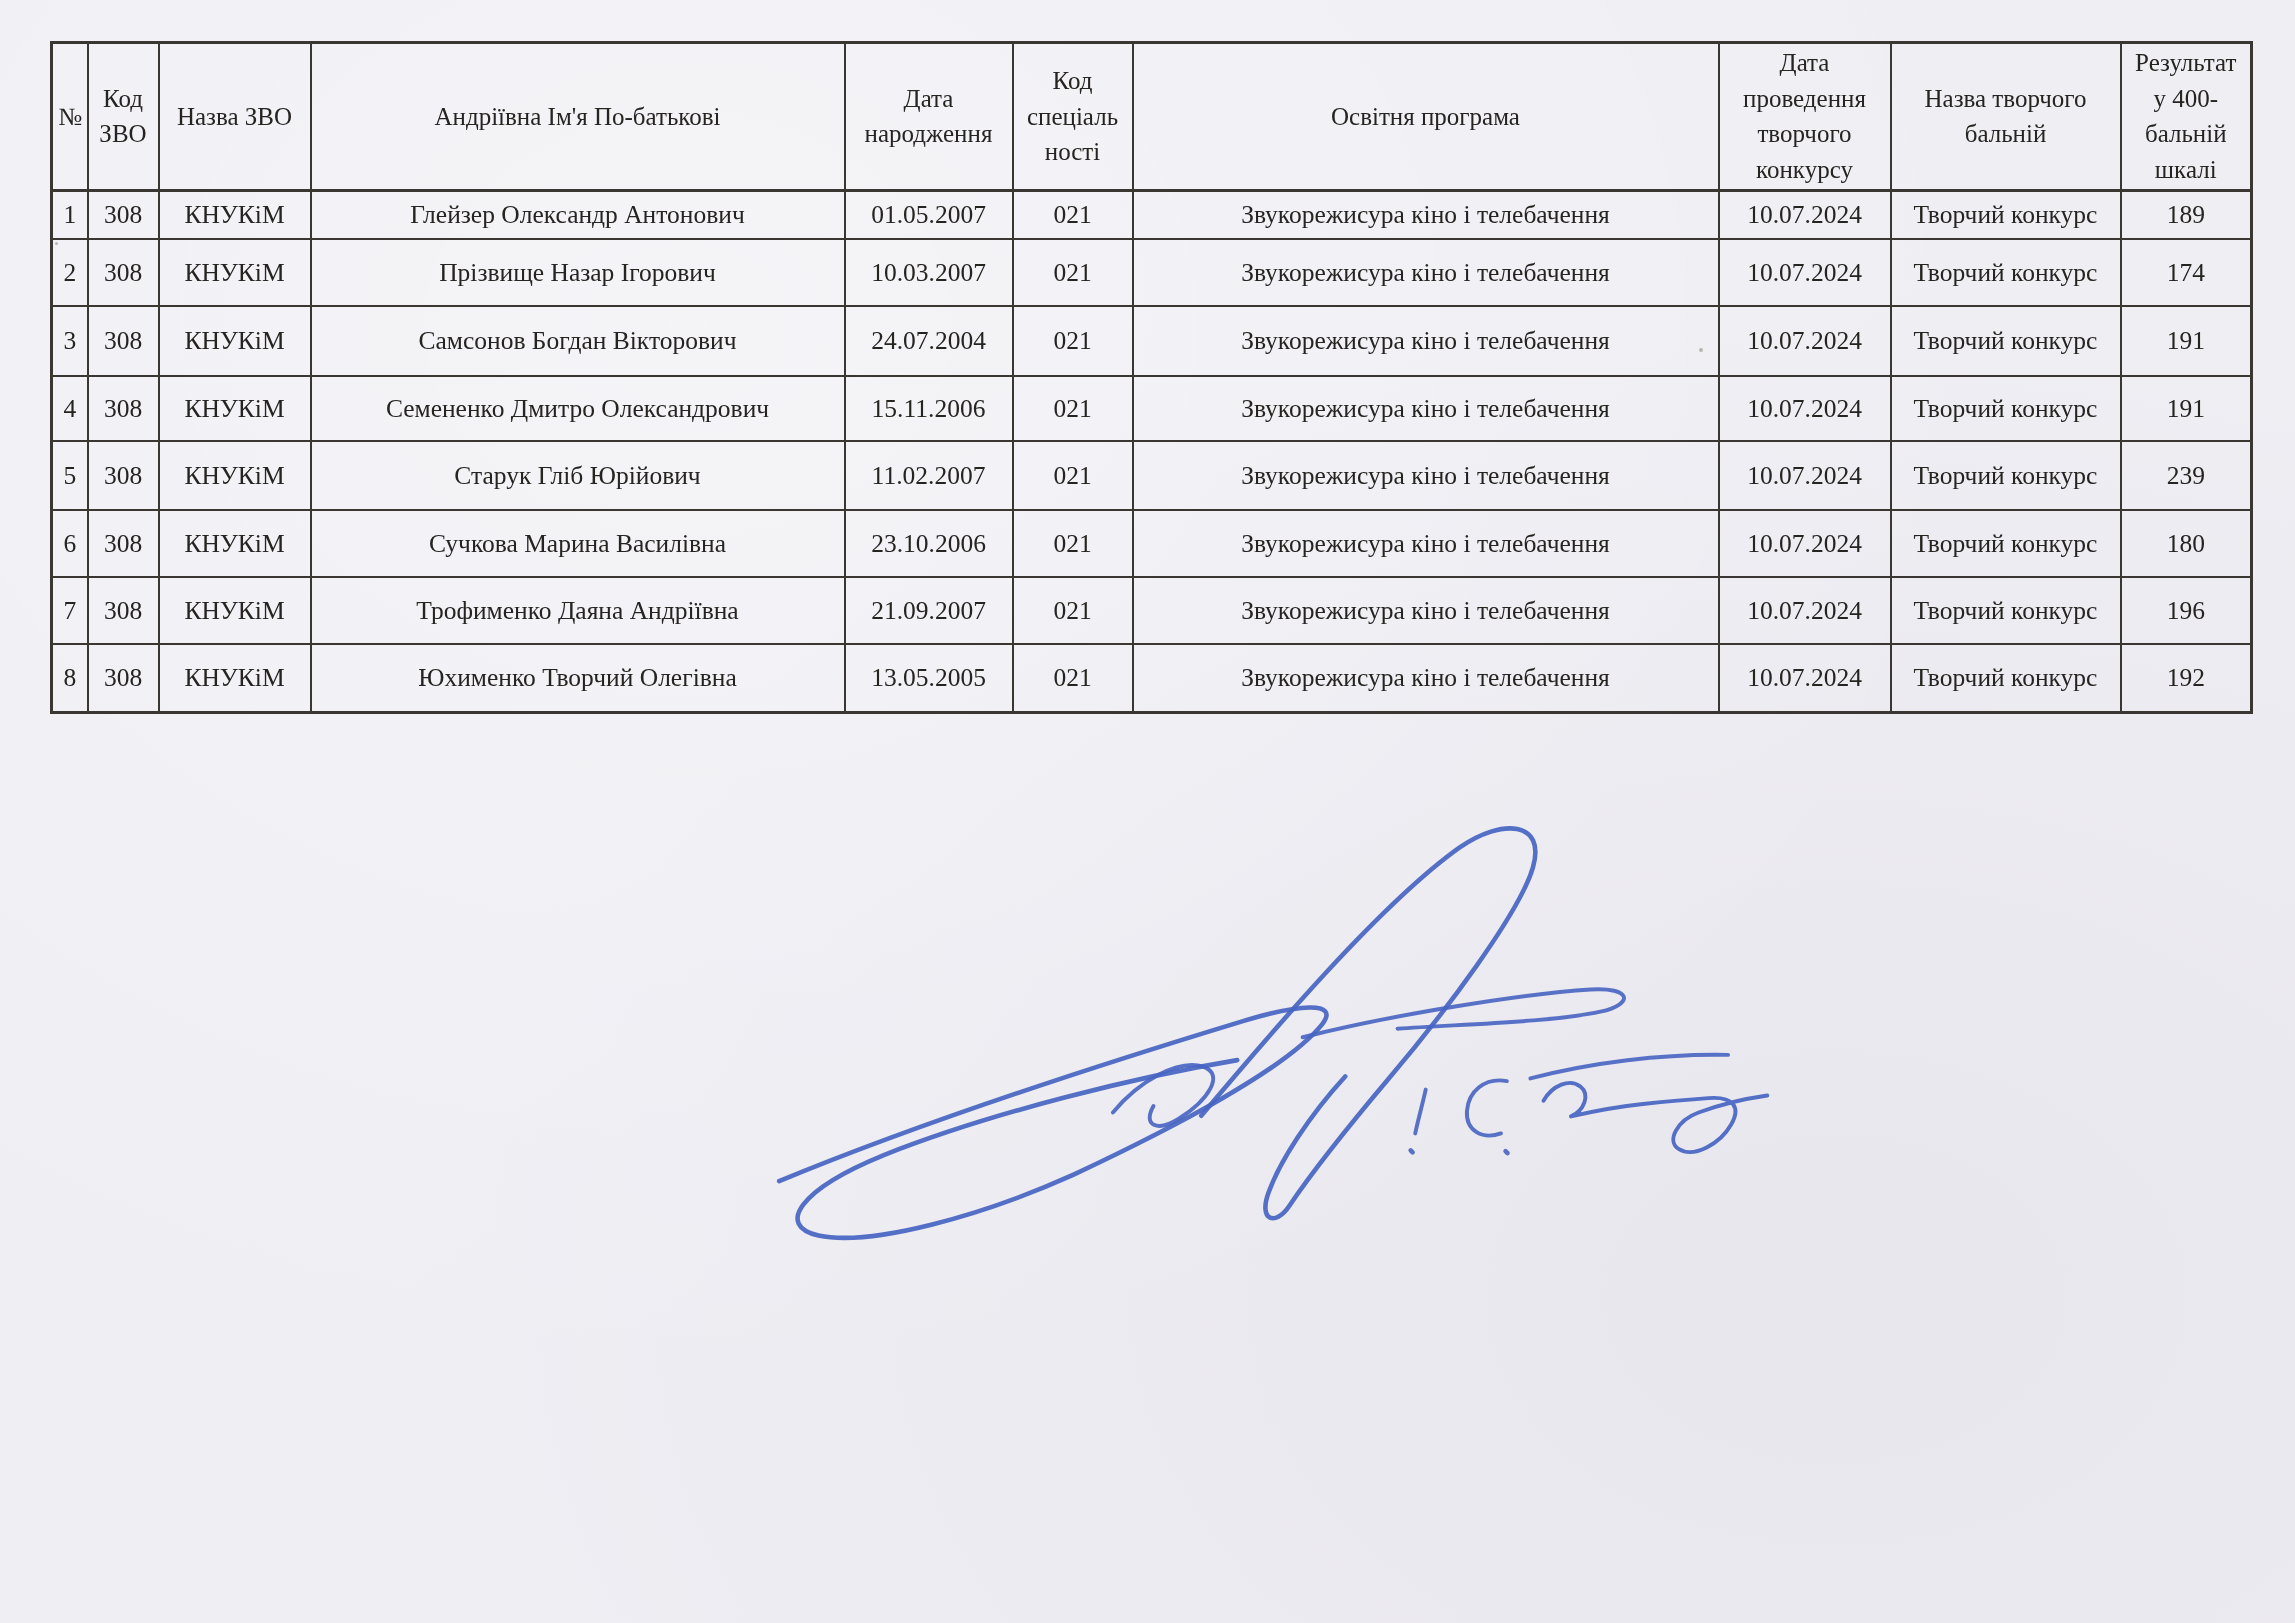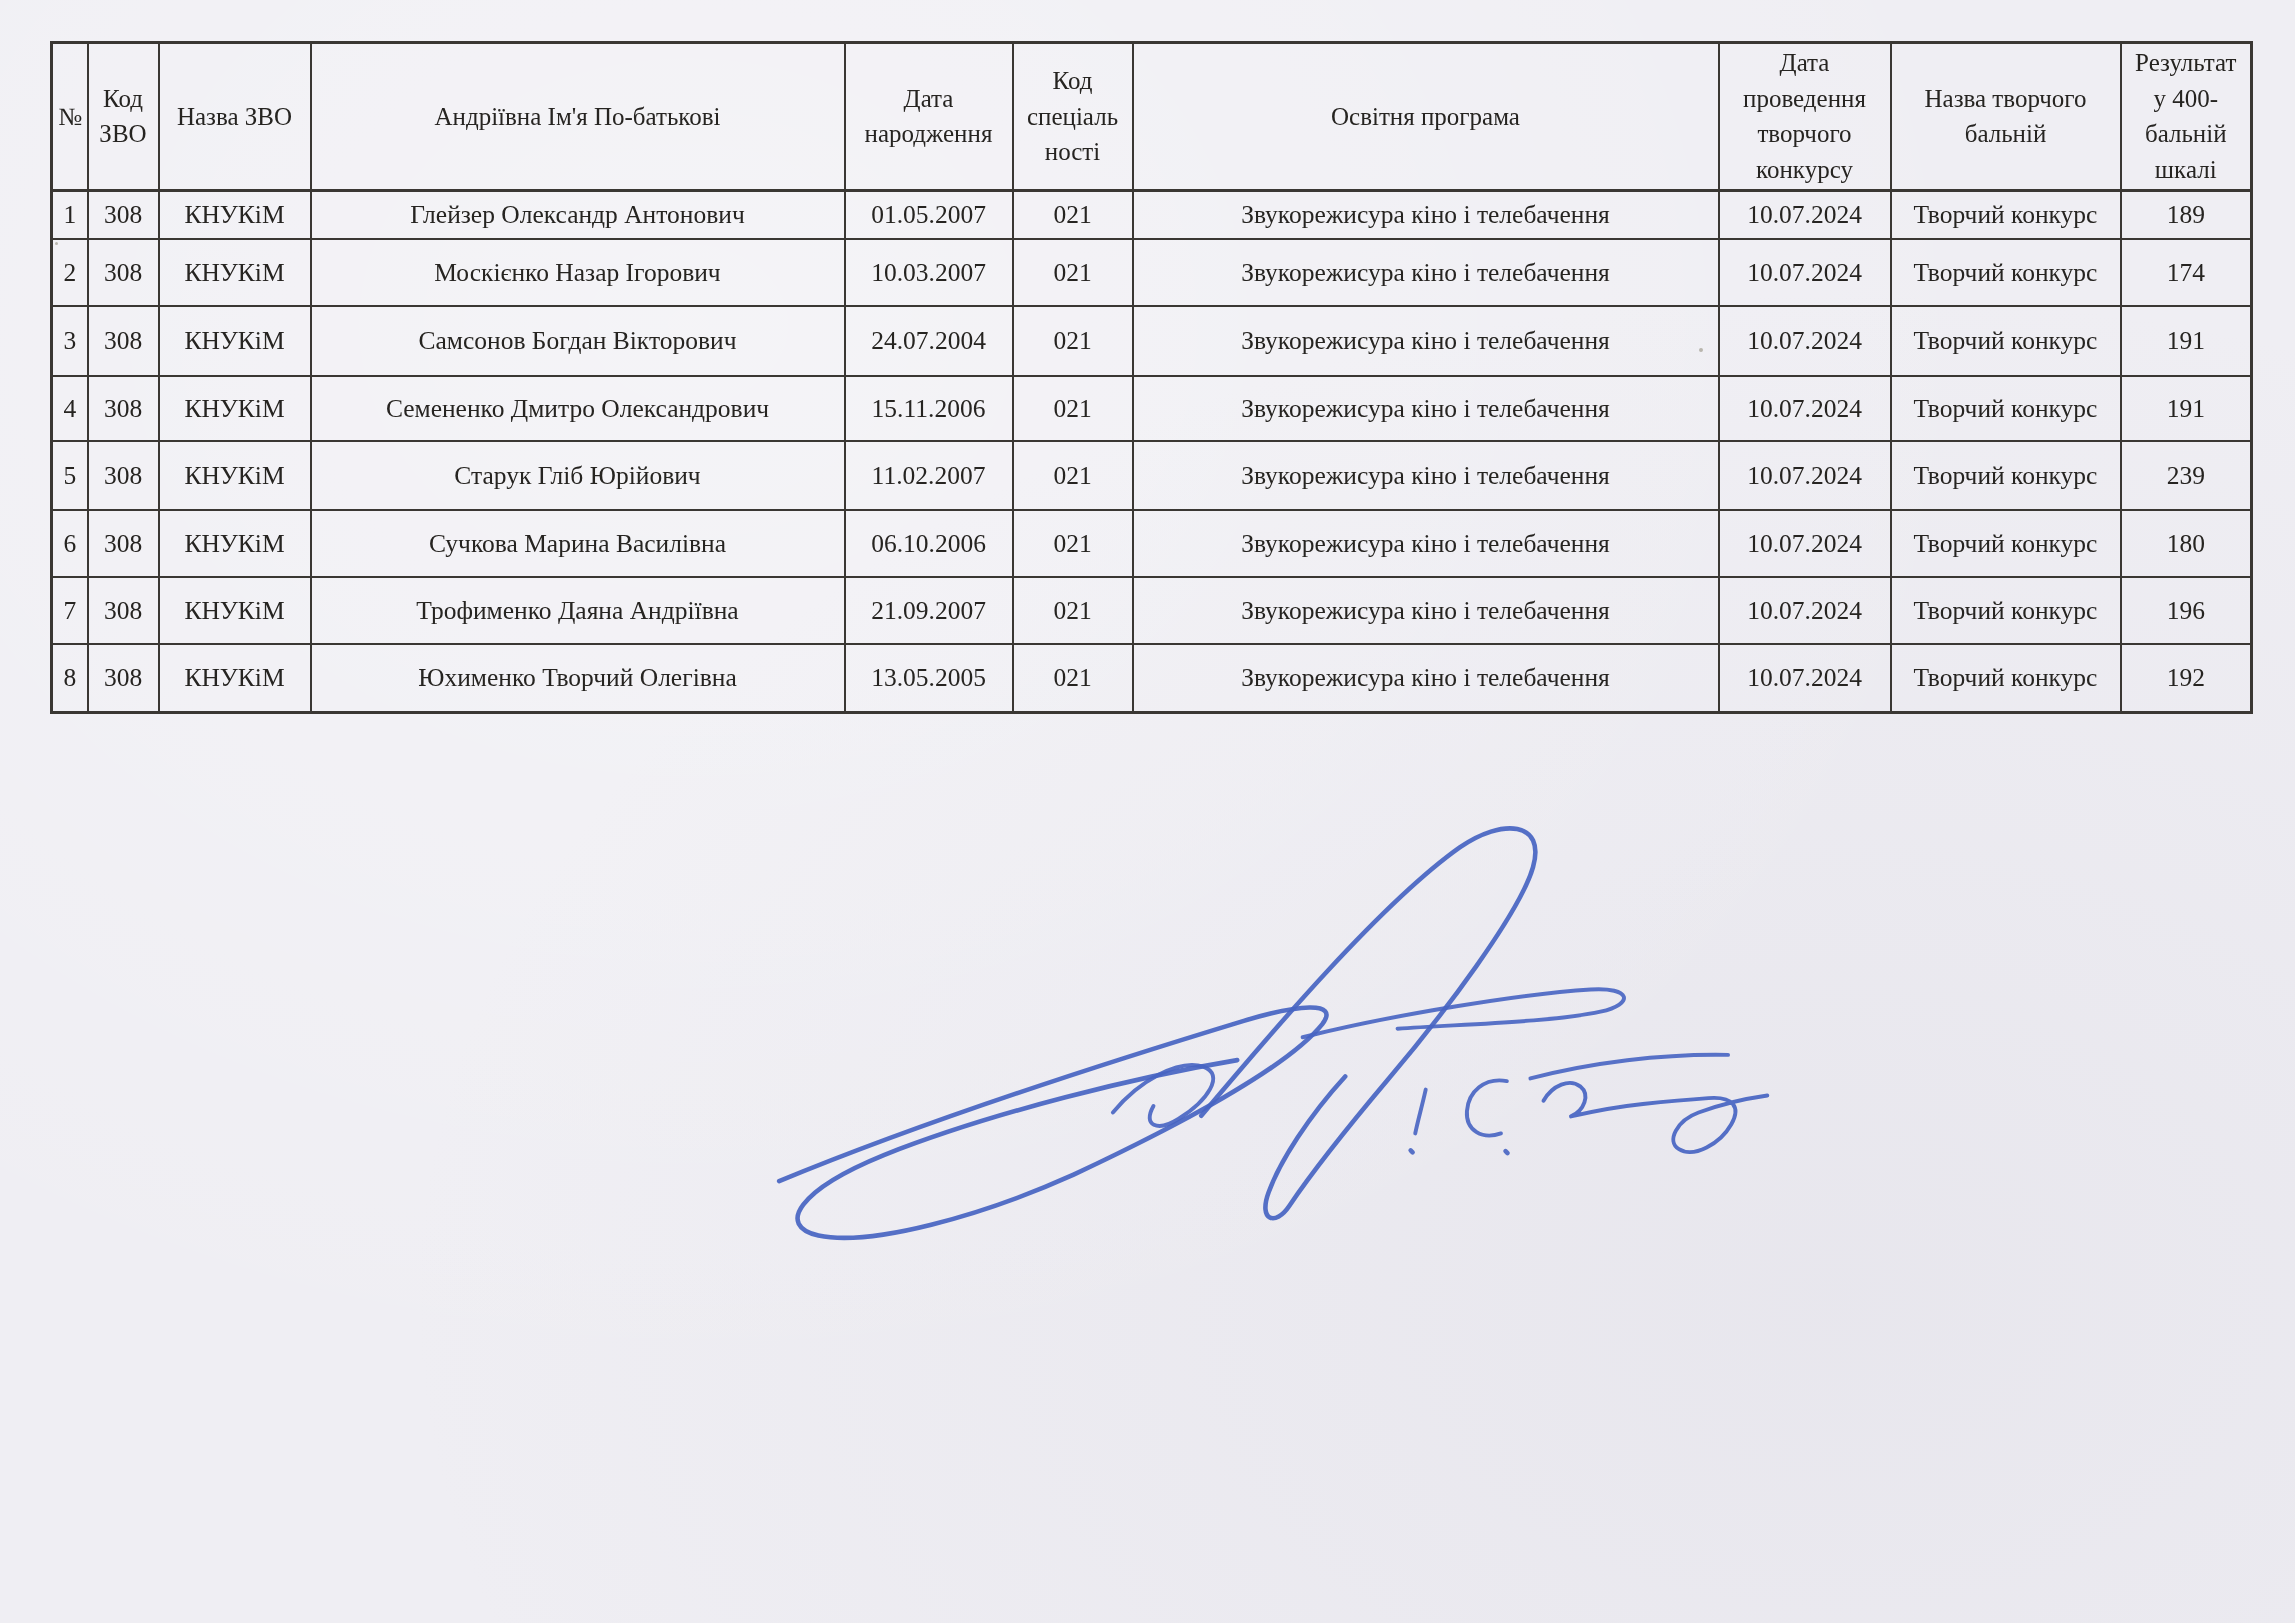--- a/index.html
+++ b/index.html
@@ -120,21 +120,21 @@
           <td>021</td>
           <td>Звукорежисура кіно і телебачення</td>
           <td>10.07.2024</td>
           <td>Творчий конкурс</td>
           <td>189</td>
         </tr>
         <tr>
           <td>2</td>
           <td>308</td>
           <td>КНУКіМ</td>
-          <td>Москієнко Назар Ігорович</td>
+          <td>Прізвище Назар Ігорович</td>
           <td>10.03.2007</td>
           <td>021</td>
           <td>Звукорежисура кіно і телебачення</td>
           <td>10.07.2024</td>
           <td>Творчий конкурс</td>
           <td>174</td>
         </tr>
         <tr>
           <td>3</td>
           <td>308</td>
@@ -169,21 +169,21 @@
           <td>Звукорежисура кіно і телебачення</td>
           <td>10.07.2024</td>
           <td>Творчий конкурс</td>
           <td>239</td>
         </tr>
         <tr>
           <td>6</td>
           <td>308</td>
           <td>КНУКіМ</td>
           <td>Сучкова Марина Василівна</td>
-          <td>06.10.2006</td>
+          <td>23.10.2006</td>
           <td>021</td>
           <td>Звукорежисура кіно і телебачення</td>
           <td>10.07.2024</td>
           <td>Творчий конкурс</td>
           <td>180</td>
         </tr>
         <tr>
           <td>7</td>
           <td>308</td>
           <td>КНУКіМ</td>

